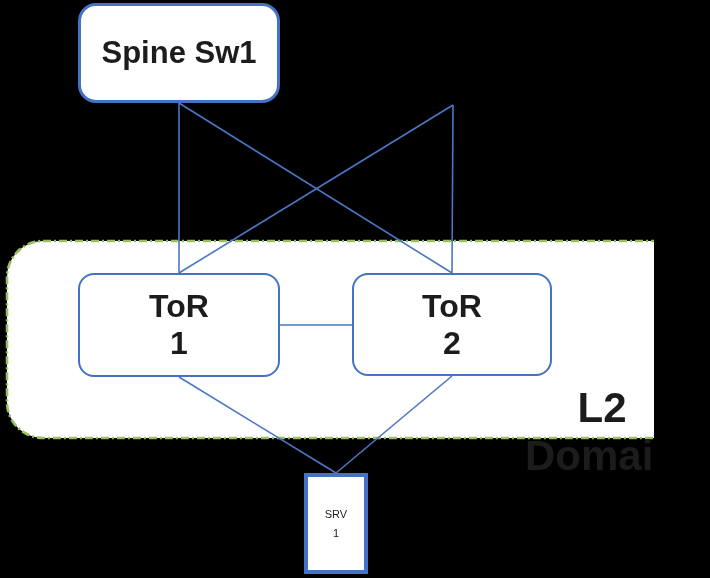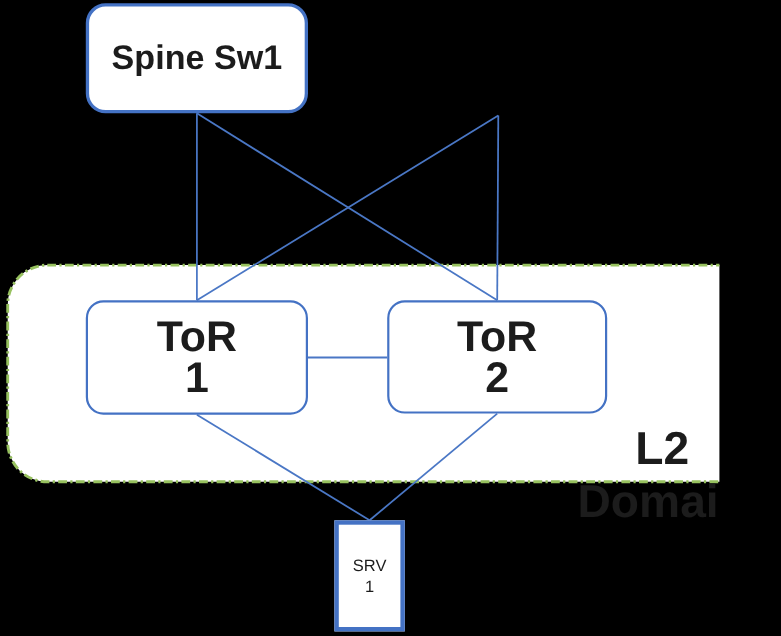--- a/index.html
+++ b/index.html
@@ -42,25 +42,25 @@
     display: flex;
     flex-direction: column;
     align-items: center;
     justify-content: center;
     text-align: center;
     color: var(--text);
     font-weight: 600;
   }
   .node.rounded { border-radius: 18px; }
   .node.spine { font-size: 31px; letter-spacing: 0px; }
-  .node.tor { font-size: 39px; line-height: 37px; border-radius: 16px; border-width: 2.5px; }
+  .node.tor { font-size: 32px; line-height: 37px; border-radius: 16px; border-width: 2.5px; }
   .node.srv {
     border-width: 4px;
     border-radius: 0;
-    font-size: 15px;
+    font-size: 11px;
     line-height: 19px;
     font-weight: 400;
   }
   .domain-label {
     position: absolute;
     left: 502px;
     top: 384px;
     width: 200px;
     text-align: center;
     font-size: 42px;

